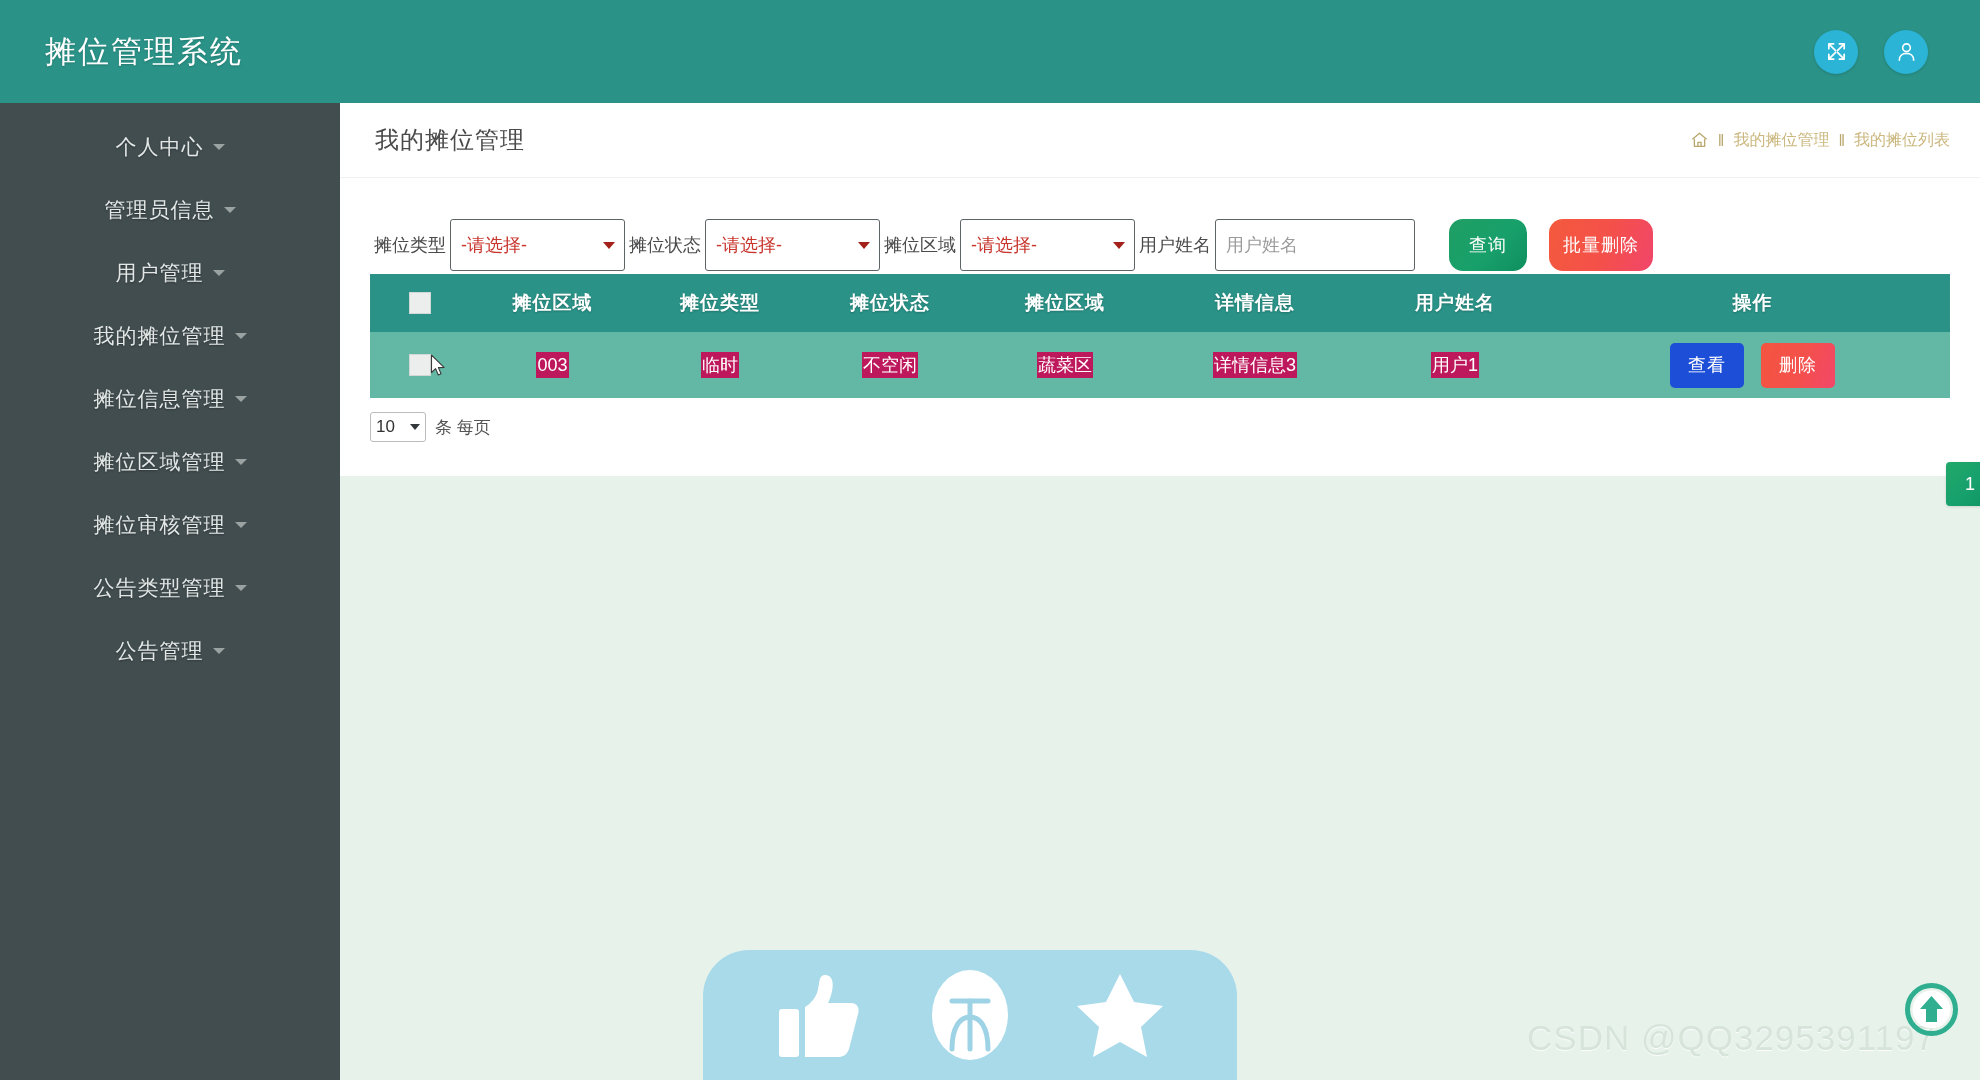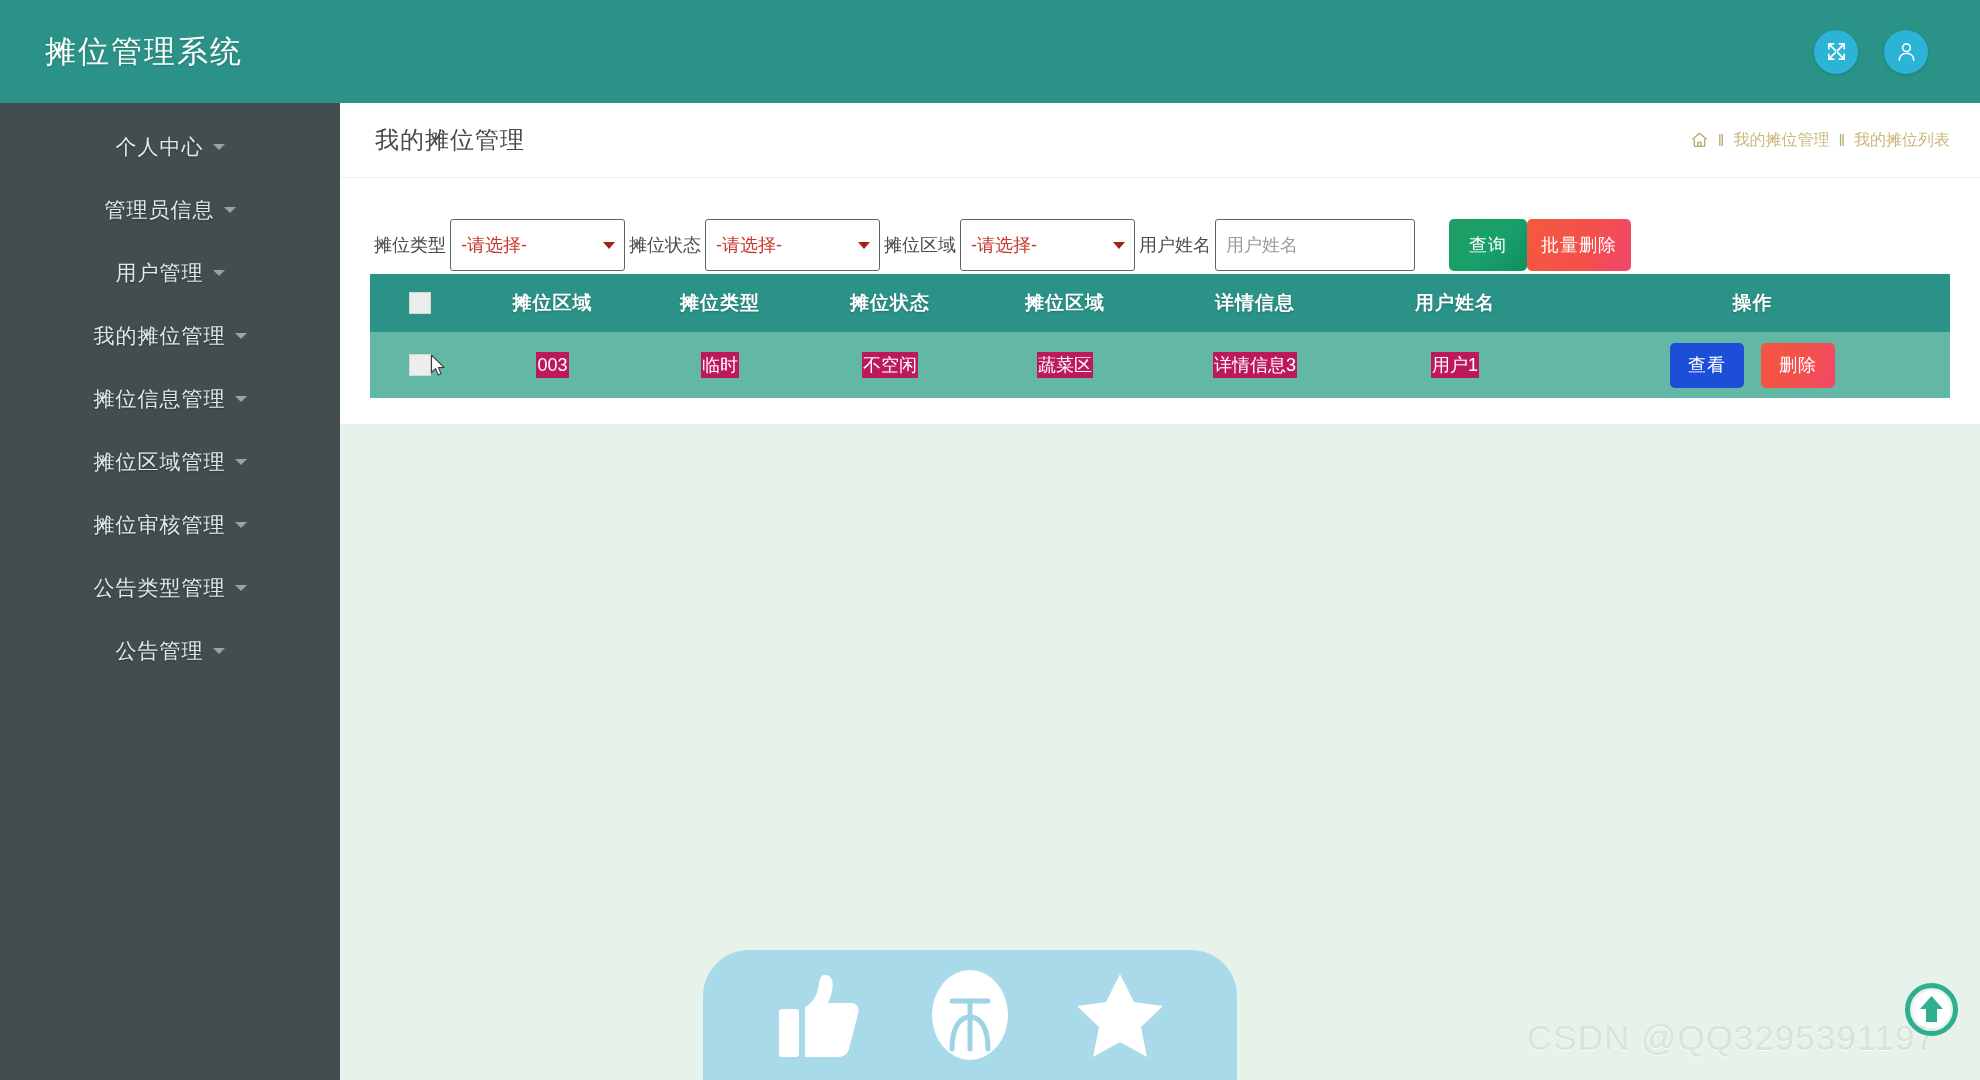--- a/index.html
+++ b/index.html
@@ -82,30 +82,30 @@
     border-left: 6px solid transparent; border-right: 6px solid transparent;
     border-top: 7px solid #a3201b;
   }
   .finput {
     width: 200px; height: 52px; border: 1px solid #5d6466; border-radius: 3px;
     background: #fff; padding: 0 10px; font-size: 18px; color: #333;
     font-family: "Liberation Sans", sans-serif;
   }
   .finput::placeholder { color: #9b9b9b; }
   .btn {
-    border: none; border-radius: 5px; color: #fff; cursor: pointer;
+    border: none; border-radius: 14px; color: #fff; cursor: pointer;
     font-size: 18px; font-family: "Liberation Sans", sans-serif;
     letter-spacing: 1px;
   }
   .btn-search {
     width: 78px; height: 52px; margin-left: 34px;
     background: linear-gradient(135deg,#1f9e63,#18a06b 55%,#0f8f5e);
   }
   .btn-batch {
-    width: 104px; height: 52px; 
+    width: 104px; height: 52px; margin-left: 22px;
     background: linear-gradient(110deg,#f45a3d,#f4504a 55%,#f1466b);
   }
 
   
   table { width: 100%; border-collapse: collapse; table-layout: fixed; }
   thead th {
     background: #2a9287; color: #ffffff; font-size: 19px; height: 58px;
     font-weight: bold; letter-spacing: 1px; text-shadow: 0 1px 2px rgba(0,0,0,.22);
   }
   tbody td {
@@ -334,20 +334,28 @@
               <span class="hl">用户1</span>
             </td>
             <td>
               <button class="op-btn op-view">查看</button>
               <button class="op-btn op-del">删除</button>
             </td>
           </tr>
         </tbody>
       </table>
 
+      <div class="pager">
+        <div class="per-select">
+          <span>10</span>
+          <span class="chev2"></span>
+        </div>
+        <span class="per-text">条 每页</span>
+        <div class="page-btn">1</div>
+      </div>
 
     </div>
   </div>
 
   <div class="float-bar">
     <span>
       <svg width="86" height="92" viewBox="0 0 86 92">
         <rect x="2" y="40" width="20" height="48" rx="3" fill="#ffffff"></rect>
         <path d="M28 88 V38 C28 38 36 34 40 24 C43 16 41 6 48 6 C55 6 57 13 55 22 C54 28 51 34 51 34 H74 C80 34 83 39 81 45 L72 80 C70 86 66 88 61 88 Z" fill="#ffffff"></path>
       </svg>

